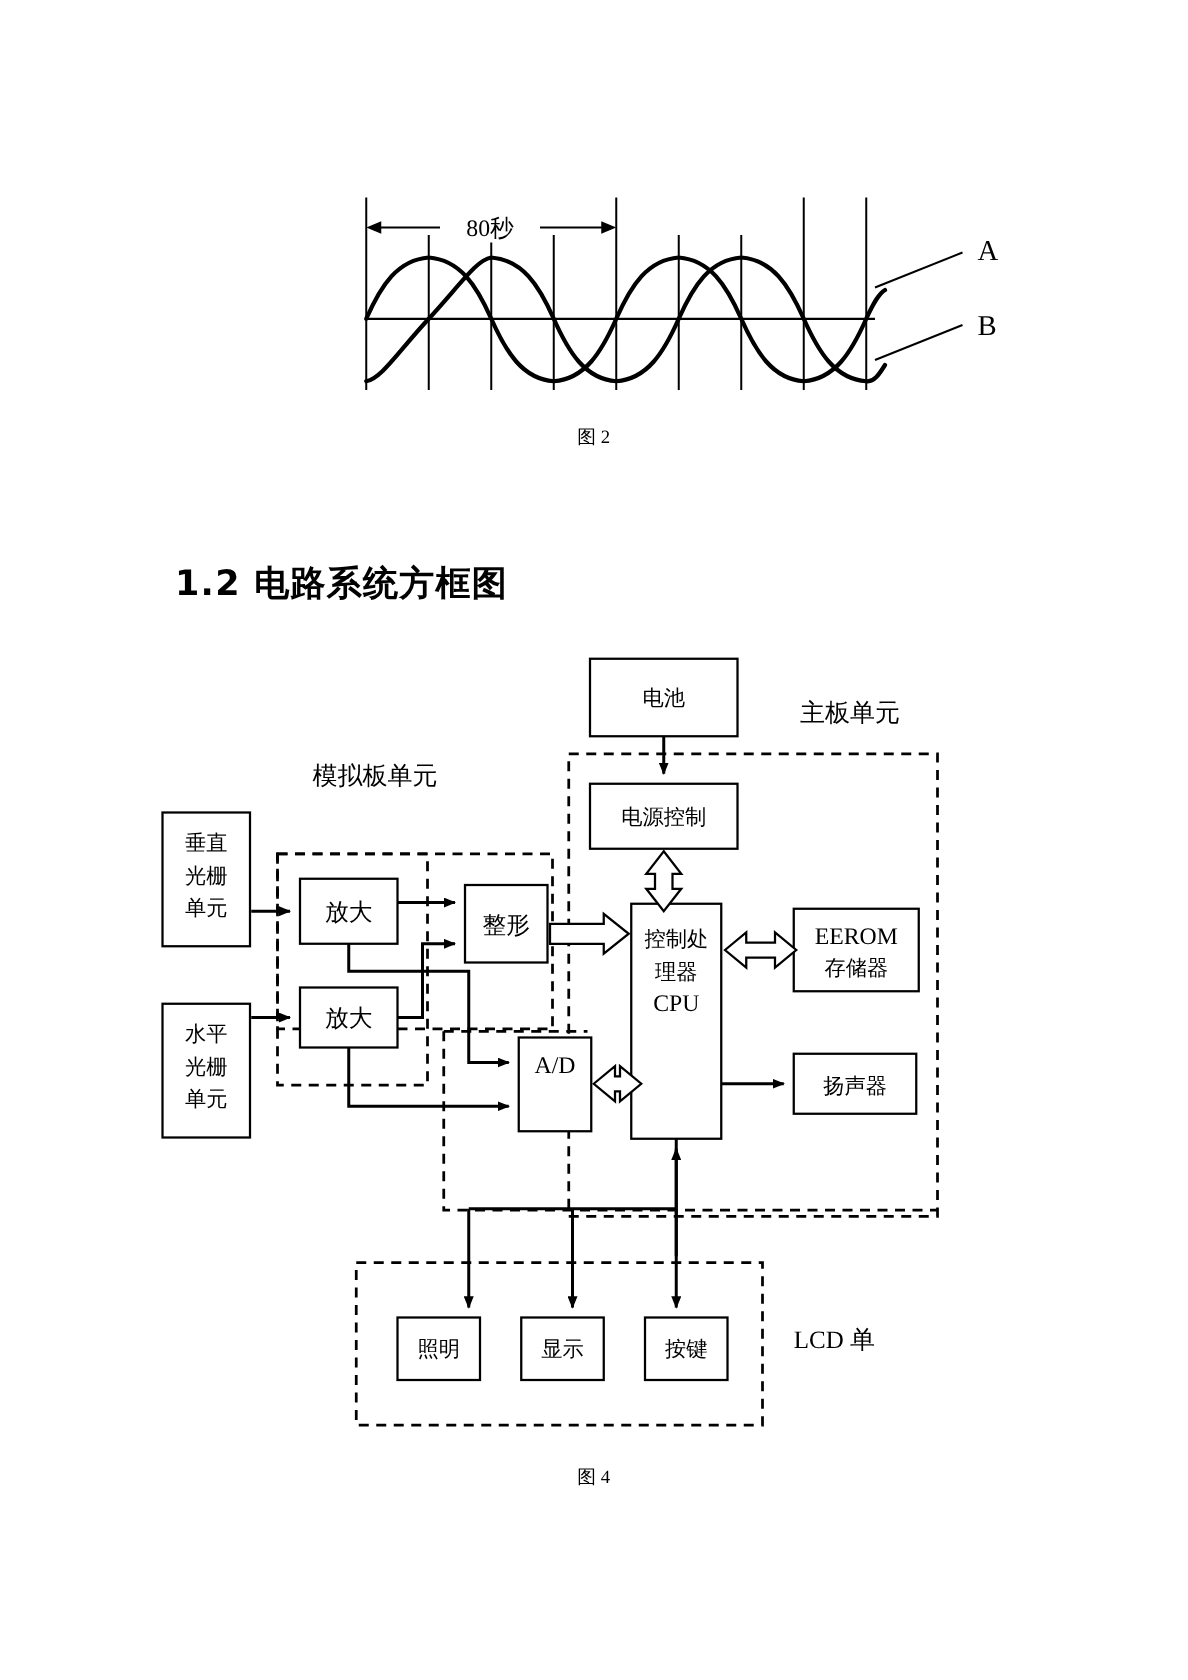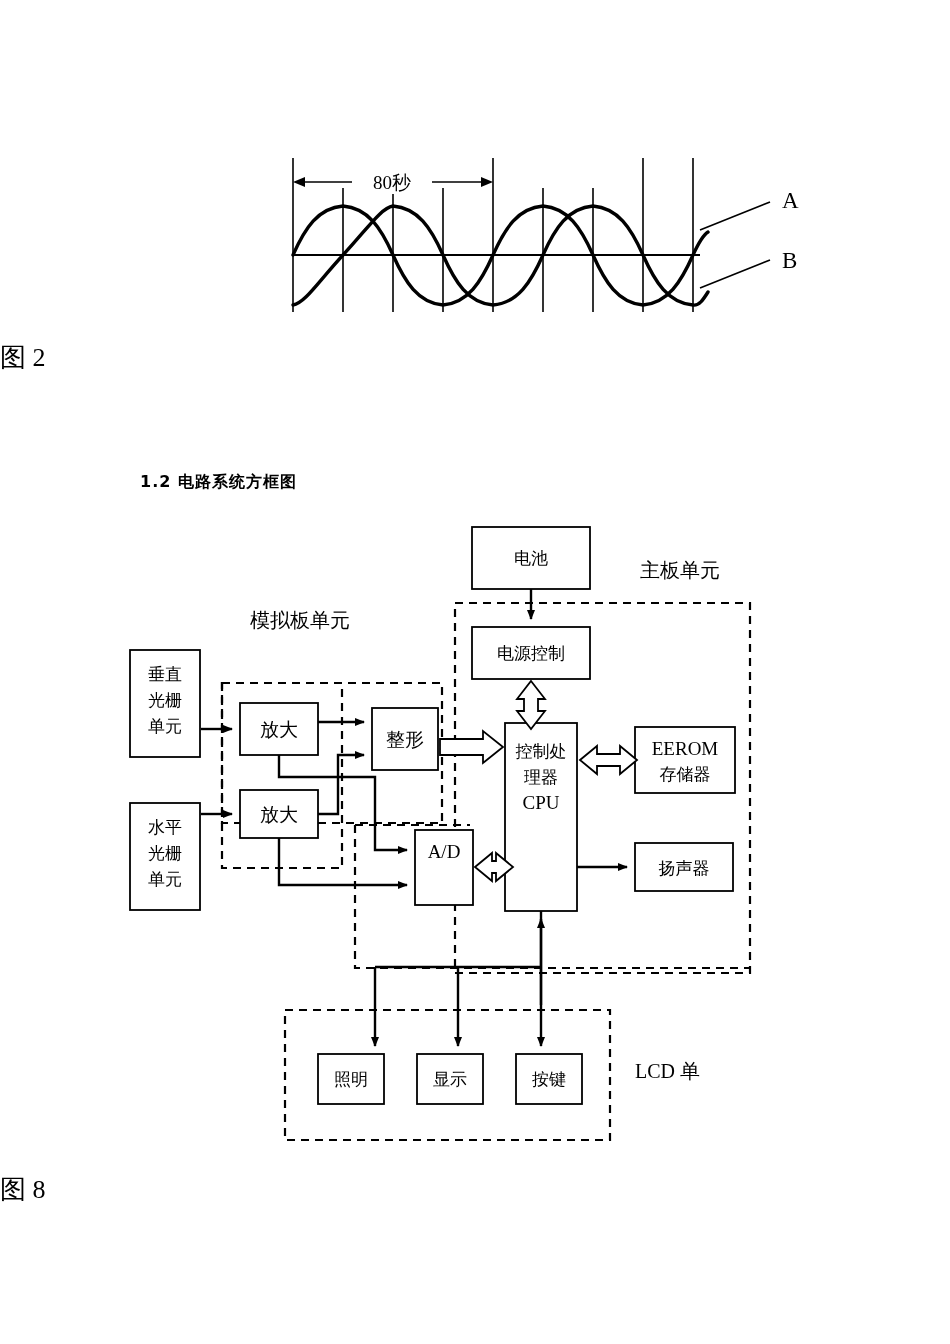--- a/index.html
+++ b/index.html
@@ -22,35 +22,35 @@
     left: 0;
     top: 140;
     width: 950px;
     height: 220px;
   }
   #fig2-svg { display: block; }
 
   .fig-caption {
     position: absolute;
     width: 950px;
-    text-align: left;
-    font-size: 26px;
+    text-align: center;
+    font-size: 15px;
     font-family: "Liberation Serif", "DejaVu Serif", serif;
   }
   #fig2-caption { top: 340px; left: 0; }
   #fig3-caption { top: 1172px; left: 0; }
 
   
   #section-heading {
     position: absolute;
     left: 140px;
-    top: 472px;
+    top: 448px;
     font-family: "DejaVu Sans", "Liberation Sans", sans-serif;
     font-weight: bold;
-    font-size: 16px;
+    font-size: 28px;
     letter-spacing: 1px;
     white-space: nowrap;
   }
 
   
   #fig3-wrap {
     position: absolute;
     left: 0;
     top: 505px;
     width: 875px;
@@ -261,13 +261,13 @@
                        496,376 496,368 492,368 492,376"></polygon>
     </g>
 
     <g fill="#fff" stroke="#000" stroke-width="1.8">
       <polygon points="580,255 597,241 597,249 620,249 620,241 637,255
                        620,269 620,261 597,261 597,269"></polygon>
     </g>
   </svg>
 </div>
 
-<div class="fig-caption" id="fig3-caption">图 8</div>
+<div class="fig-caption" id="fig3-caption">图 4</div>
 
 </body></html>

